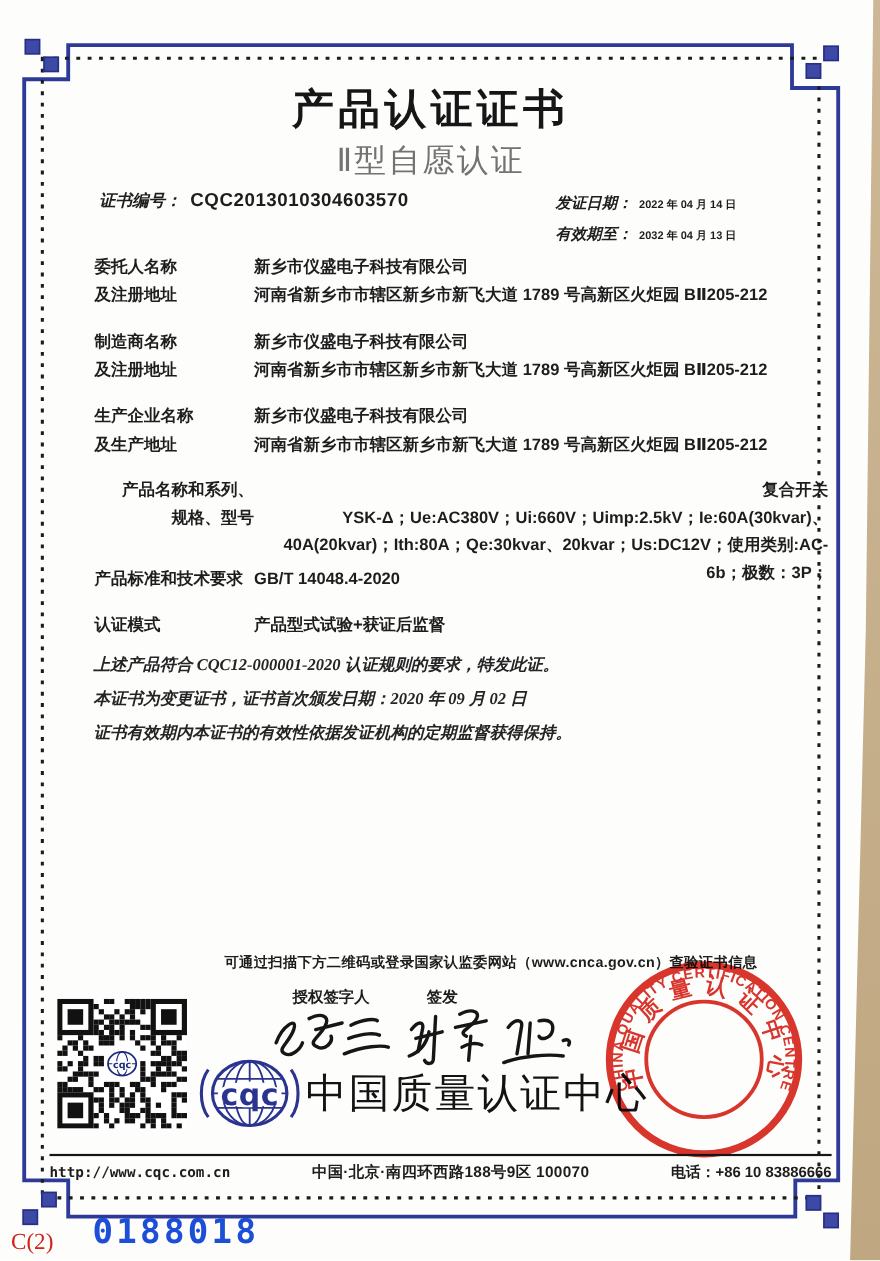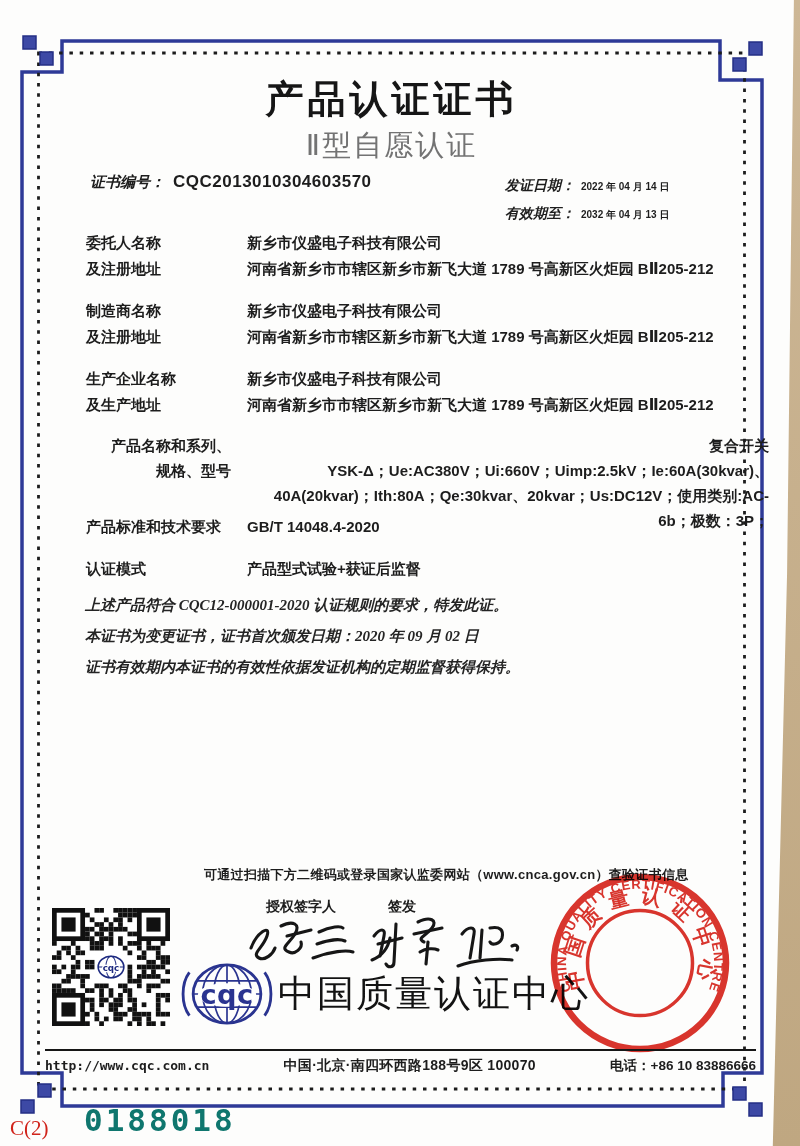--- a/index.html
+++ b/index.html
@@ -22,21 +22,21 @@
   .subtitle{top:126px;left:38px;width:707px;text-align:center;
     font-size:29px;font-weight:500;letter-spacing:2px;color:#737373;}
 
   .cert-no{top:172px;left:90px;font-size:15px;}
   .cert-no .num{font-size:17px;font-weight:700;letter-spacing:.5px;font-style:normal;
     font-family:"Liberation Sans",sans-serif;margin-left:8px;}
   .dates{top:172px;left:505px;line-height:27px;font-size:14px;}
   .dates .val{font-size:10px;font-weight:700;font-style:normal;
     font-family:"Liberation Sans",sans-serif;margin-left:6px;}
 
-  .field-row{left:86px;display:flex;gap:16px;}
+  .field-row{left:86px;display:flex;}
   .field-label{width:145px;font-weight:700;font-size:15px;line-height:26px;flex:none;}
   .field-value{width:522px;font-weight:600;font-size:15px;line-height:26px;}
   .r4 .field-label,.r4 .field-value{line-height:25px;}
 
   .statements{top:590px;left:85px;width:620px;font-size:15px;line-height:31px;color:#242424;}
   .statements p{margin:0;}
 
   .verify-note{top:866px;left:204px;font-size:13px;font-weight:700;letter-spacing:.3px;}
 
   .sig-label{font-size:14px;font-weight:700;}
@@ -49,21 +49,21 @@
   .stamp{left:545px;top:868px;opacity:.93;mix-blend-mode:multiply;}
 
   .footer-line{top:1049px;left:45px;width:711px;height:2px;background:#161616;}
   .footer{top:1057px;left:45px;width:711px;display:flex;justify-content:space-between;align-items:baseline;}
   .footer .web{font-family:"DejaVu Sans Mono","Liberation Mono",monospace;font-size:13px;font-weight:700;}
   .footer .addr{font-size:14px;font-weight:600;letter-spacing:.3px;}
   .footer .tel{font-size:13.5px;font-weight:700;}
 
   .serial-prefix{left:10px;top:1116px;font-family:"Liberation Serif",serif;font-size:21px;color:#d0231a;}
   .serial-number{left:84px;top:1102px;font-family:"DejaVu Sans Mono","Liberation Mono",monospace;
-    font-size:31px;font-weight:700;letter-spacing:3px;color:#0f766e;}
+    font-size:31px;font-weight:700;letter-spacing:3px;color:#1d4ed8;}
 </style>
 </head>
 <body>
 
 <div class="abs photo-edge"></div>
 
 <svg class="abs" style="left:0;top:0;" width="800" height="1146" viewBox="0 0 800 1146">
   <path d="M62,41 H720 V80 H762 V1073 H723 V1106 H62 V1073 H22 V72 H62 Z" fill="none" stroke="#2e3a97" stroke-width="3.5"></path>
   <rect x="38.5" y="53" width="706" height="1036" fill="none" stroke="#1c1c1c" stroke-width="2.8" stroke-dasharray="3.5 6.8"></rect>
   <g fill="#3d49a5" stroke="#252f85" stroke-width="1.5">

